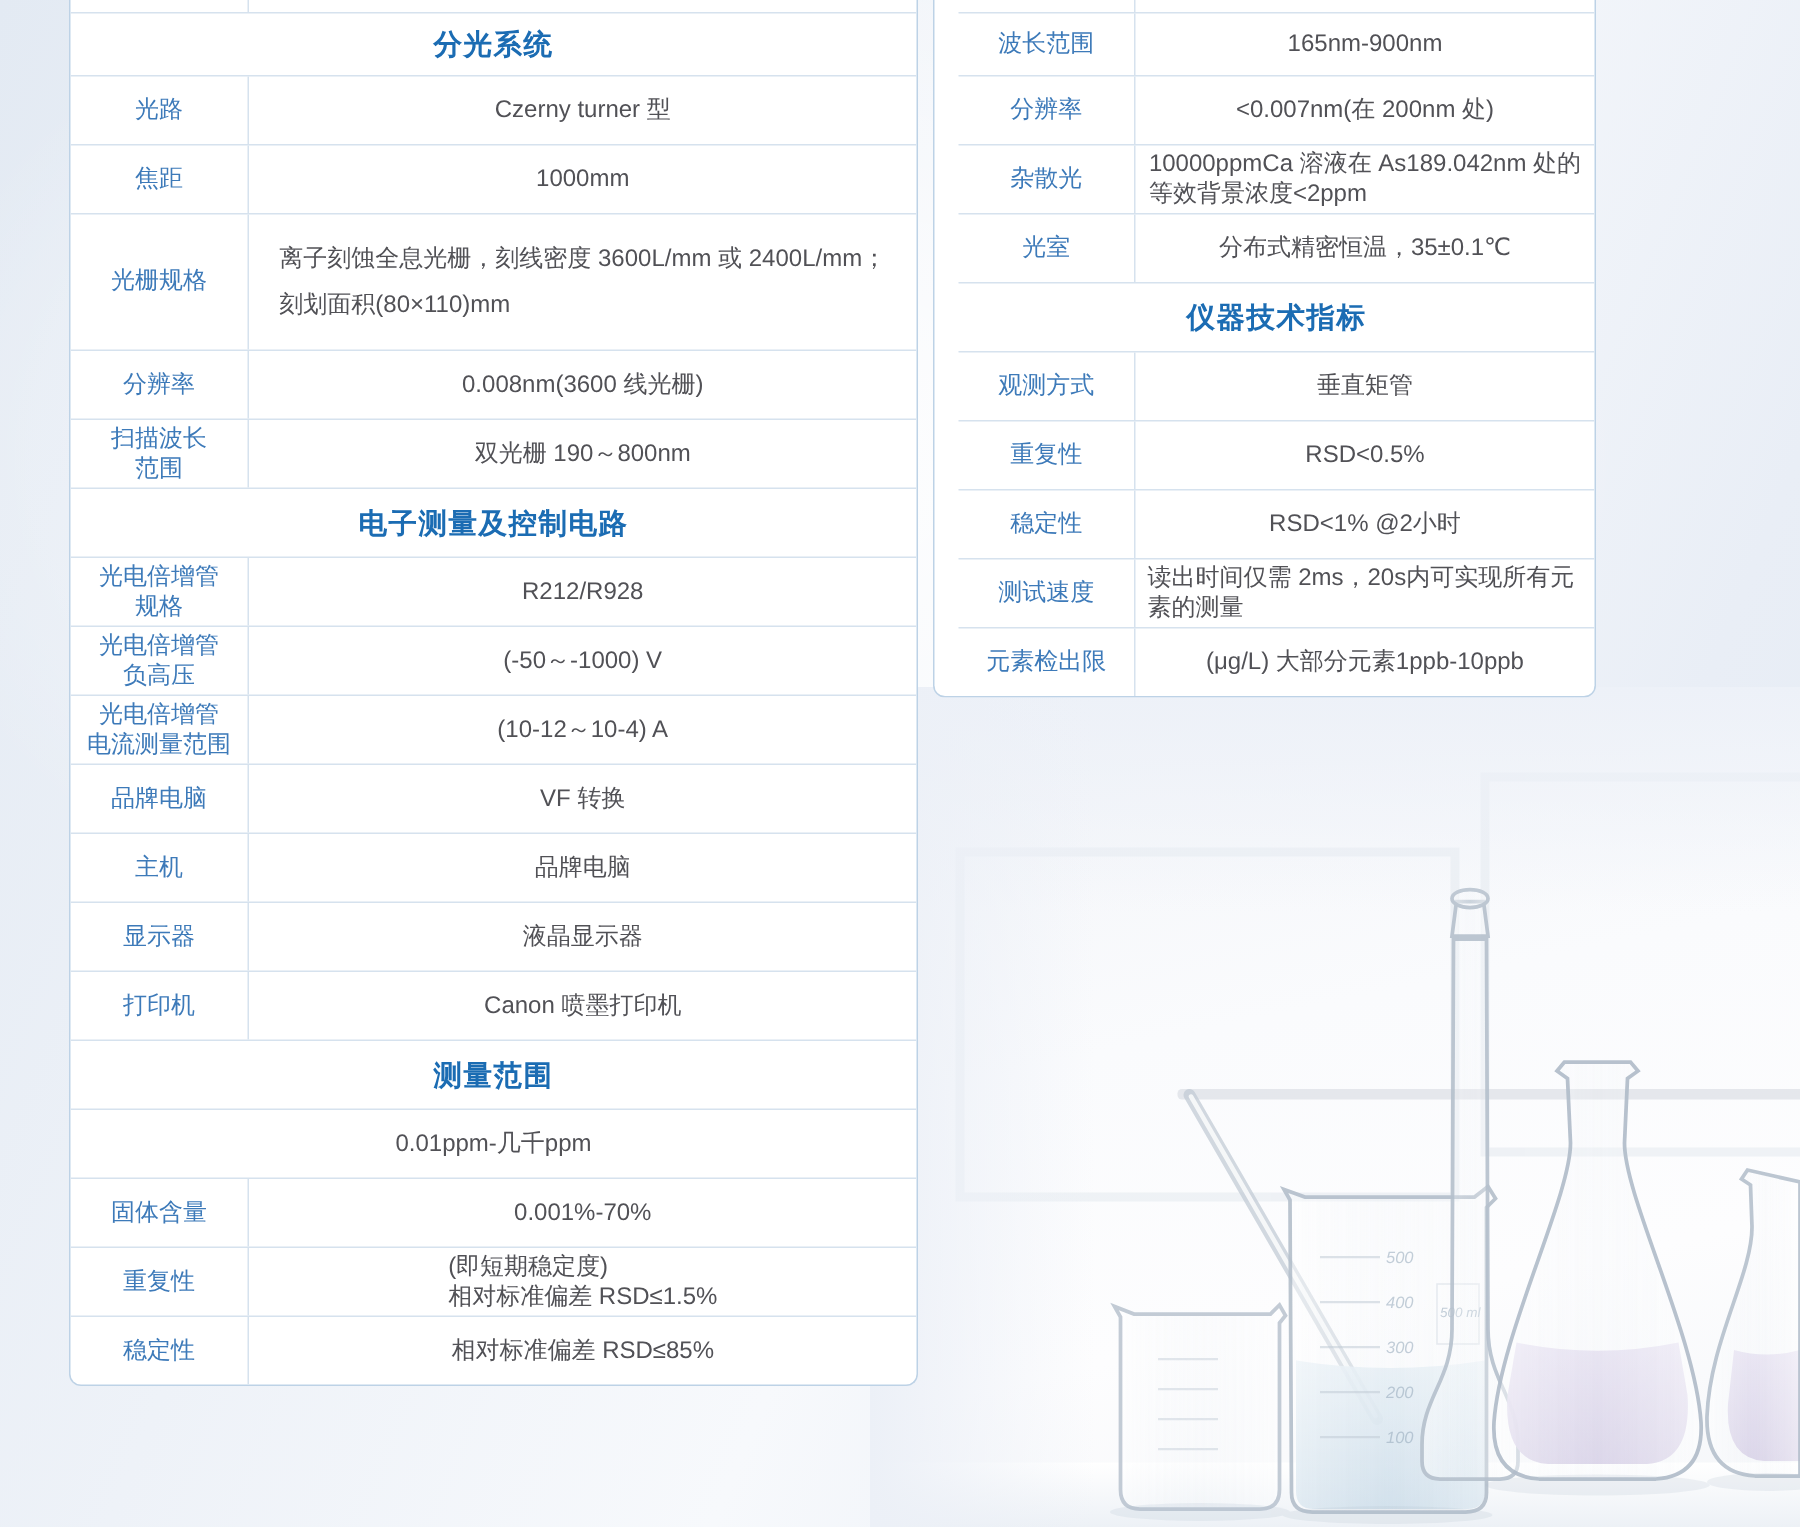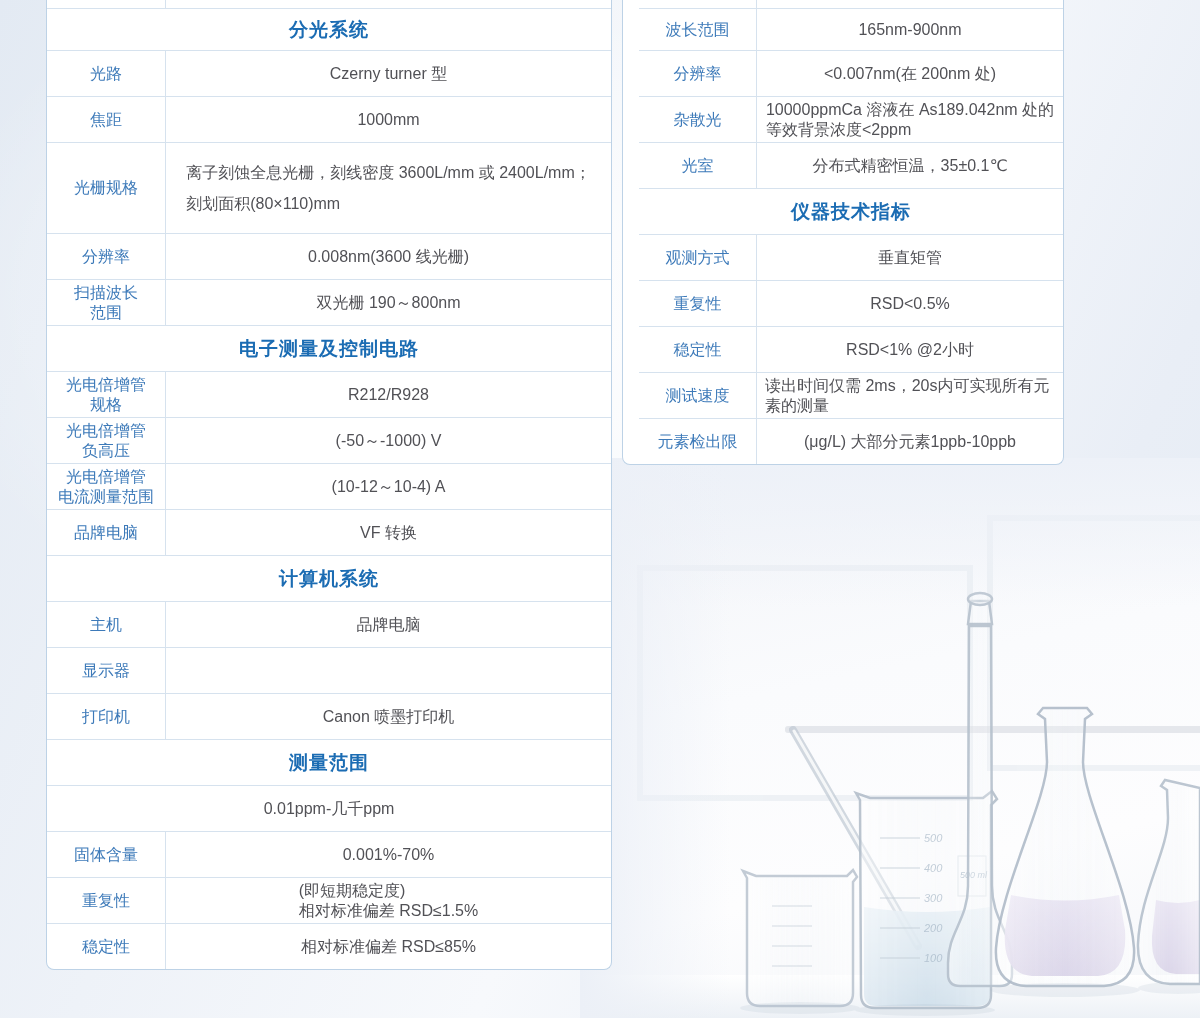--- a/index.html
+++ b/index.html
@@ -181,27 +181,27 @@
     </div>
     <div class="row spec">
       <div class="cell-label">光电倍增管
 电流测量范围</div>
       <div class="cell-value">(10-12～10-4) A</div>
     </div>
     <div class="row spec">
       <div class="cell-label">品牌电脑</div>
       <div class="cell-value">VF 转换</div>
     </div>
-    <div class="row section">计算机系统</div>
     <div class="row spec">
       <div class="cell-label">主机</div>
       <div class="cell-value">品牌电脑</div>
     </div>
     <div class="row spec">
       <div class="cell-label">显示器</div>
+      <div class="cell-value">液晶显示器</div>
     </div>
     <div class="row spec">
       <div class="cell-label">打印机</div>
       <div class="cell-value">Canon 喷墨打印机</div>
     </div>
     <div class="row section">测量范围</div>
     <div class="row spec">
       <div class="cell-value">0.01ppm-几千ppm</div>
     </div>
     <div class="row spec">

